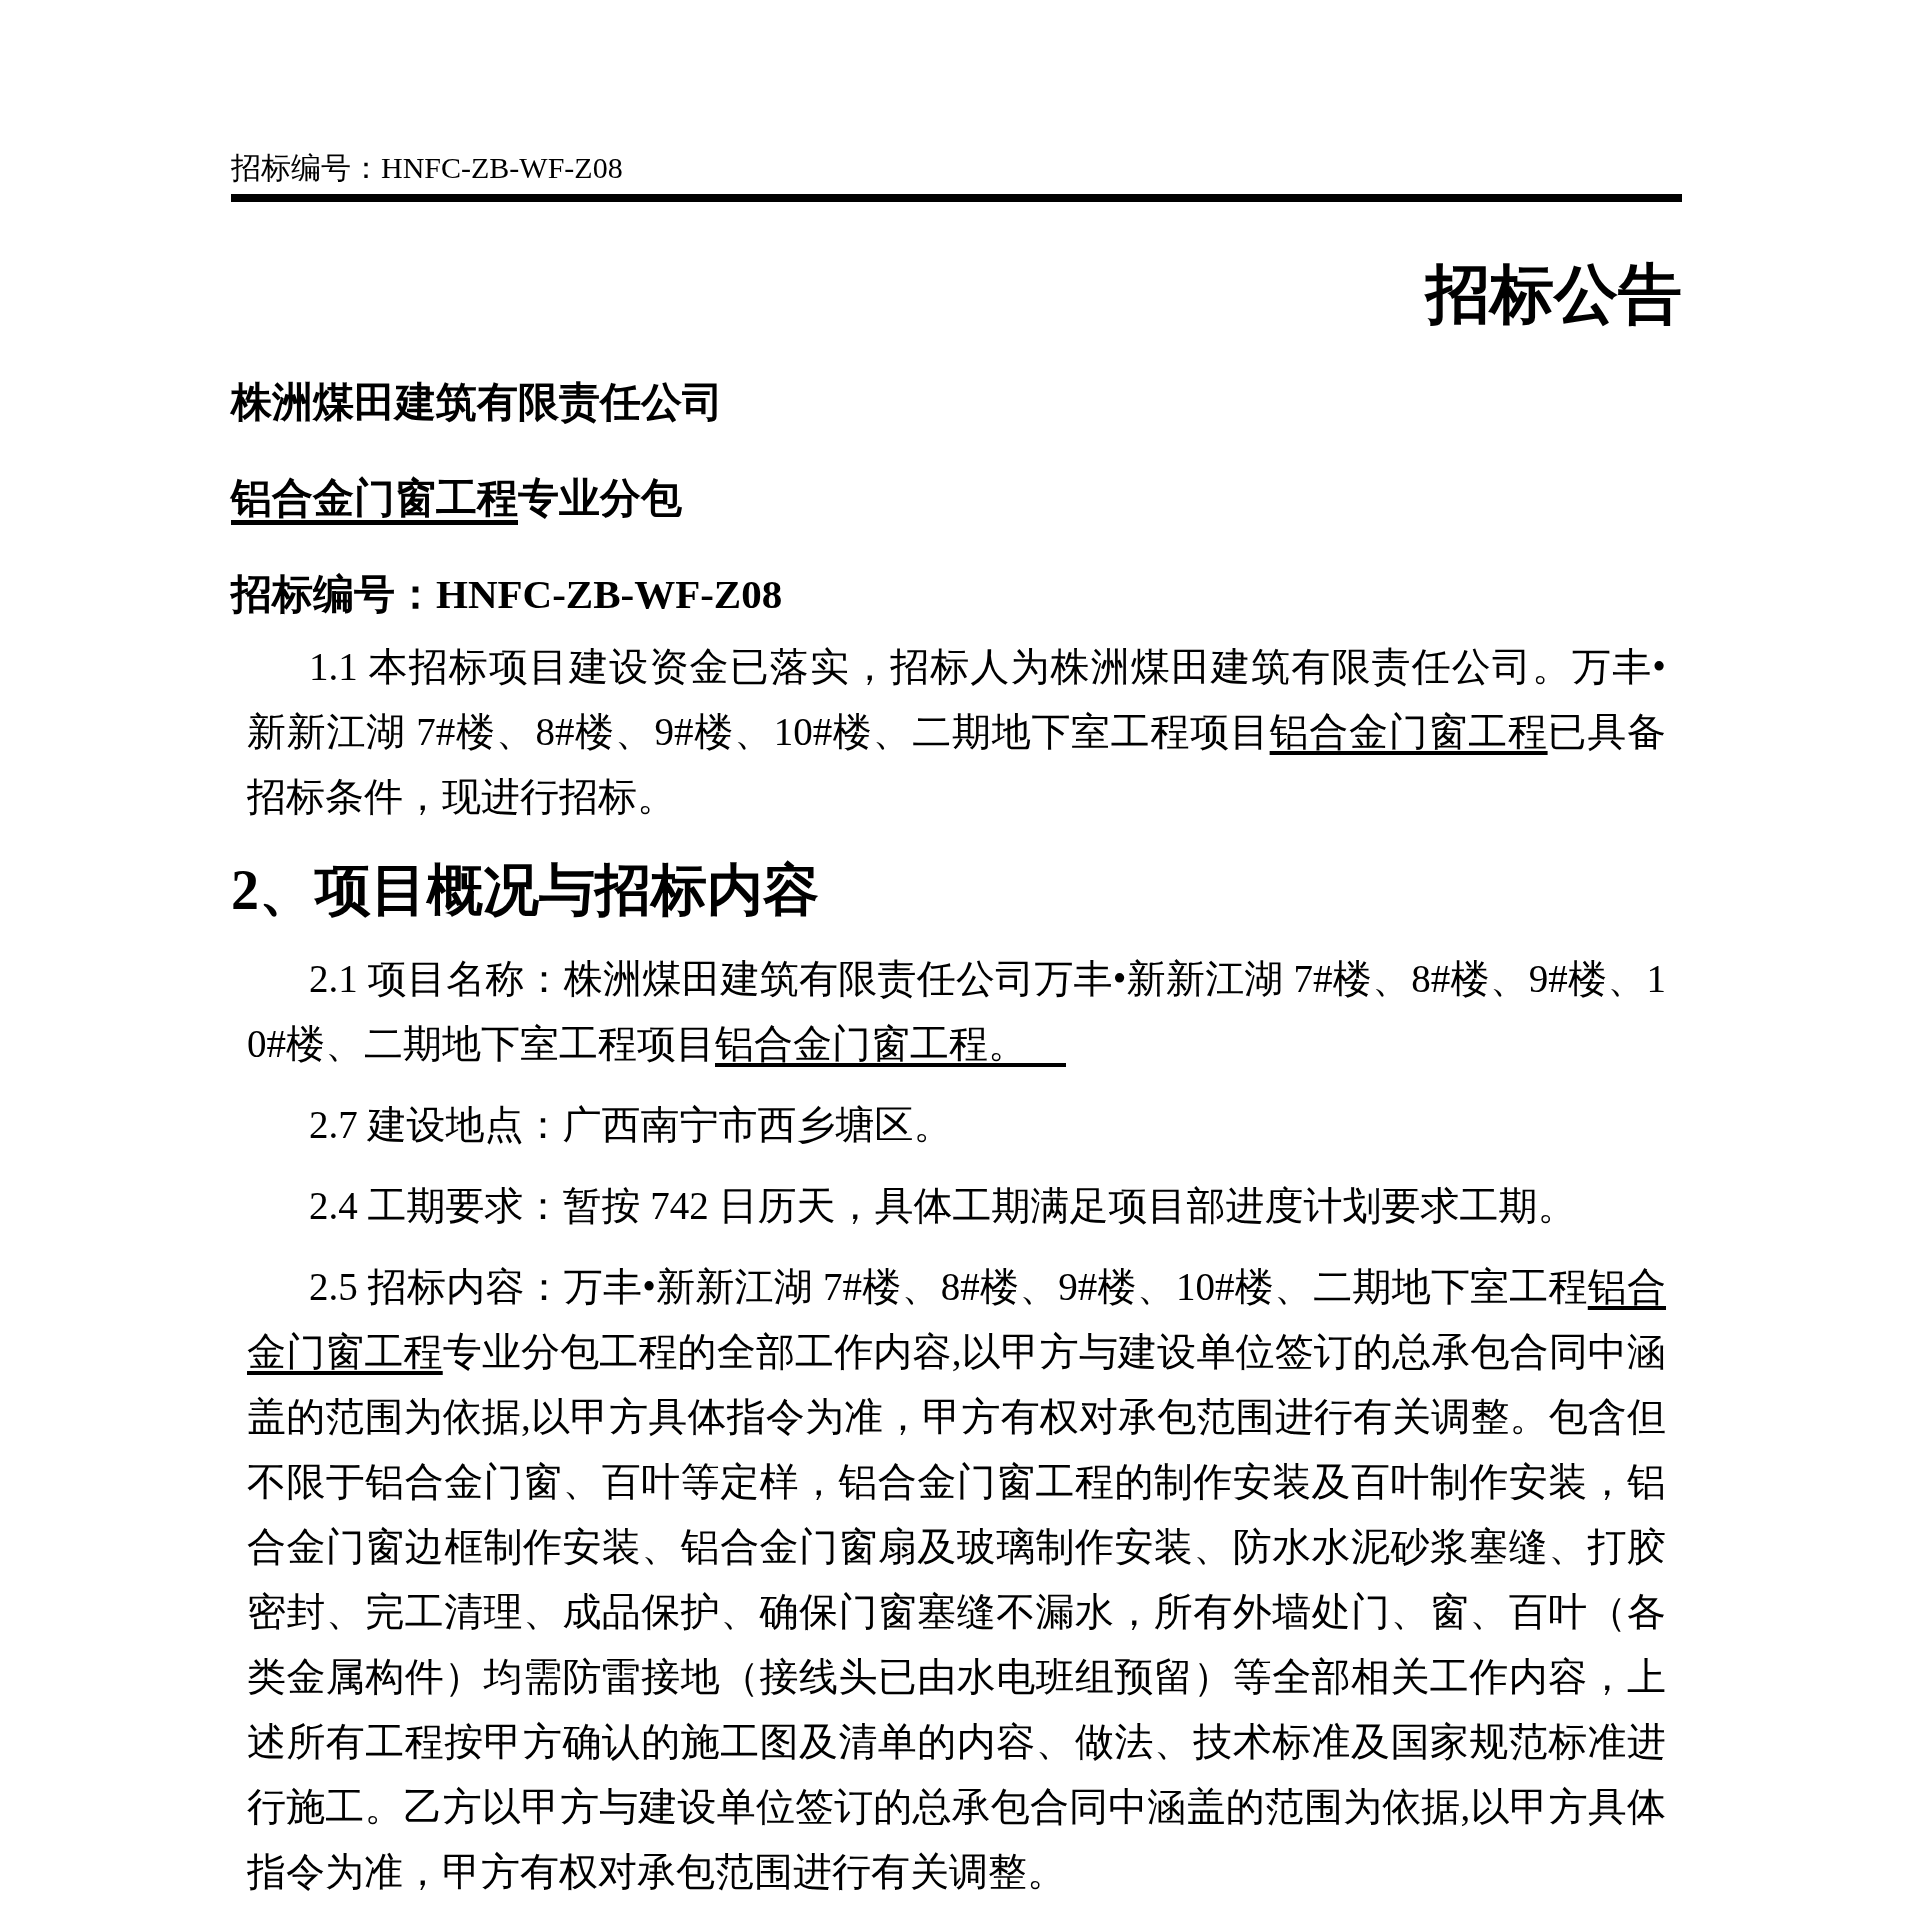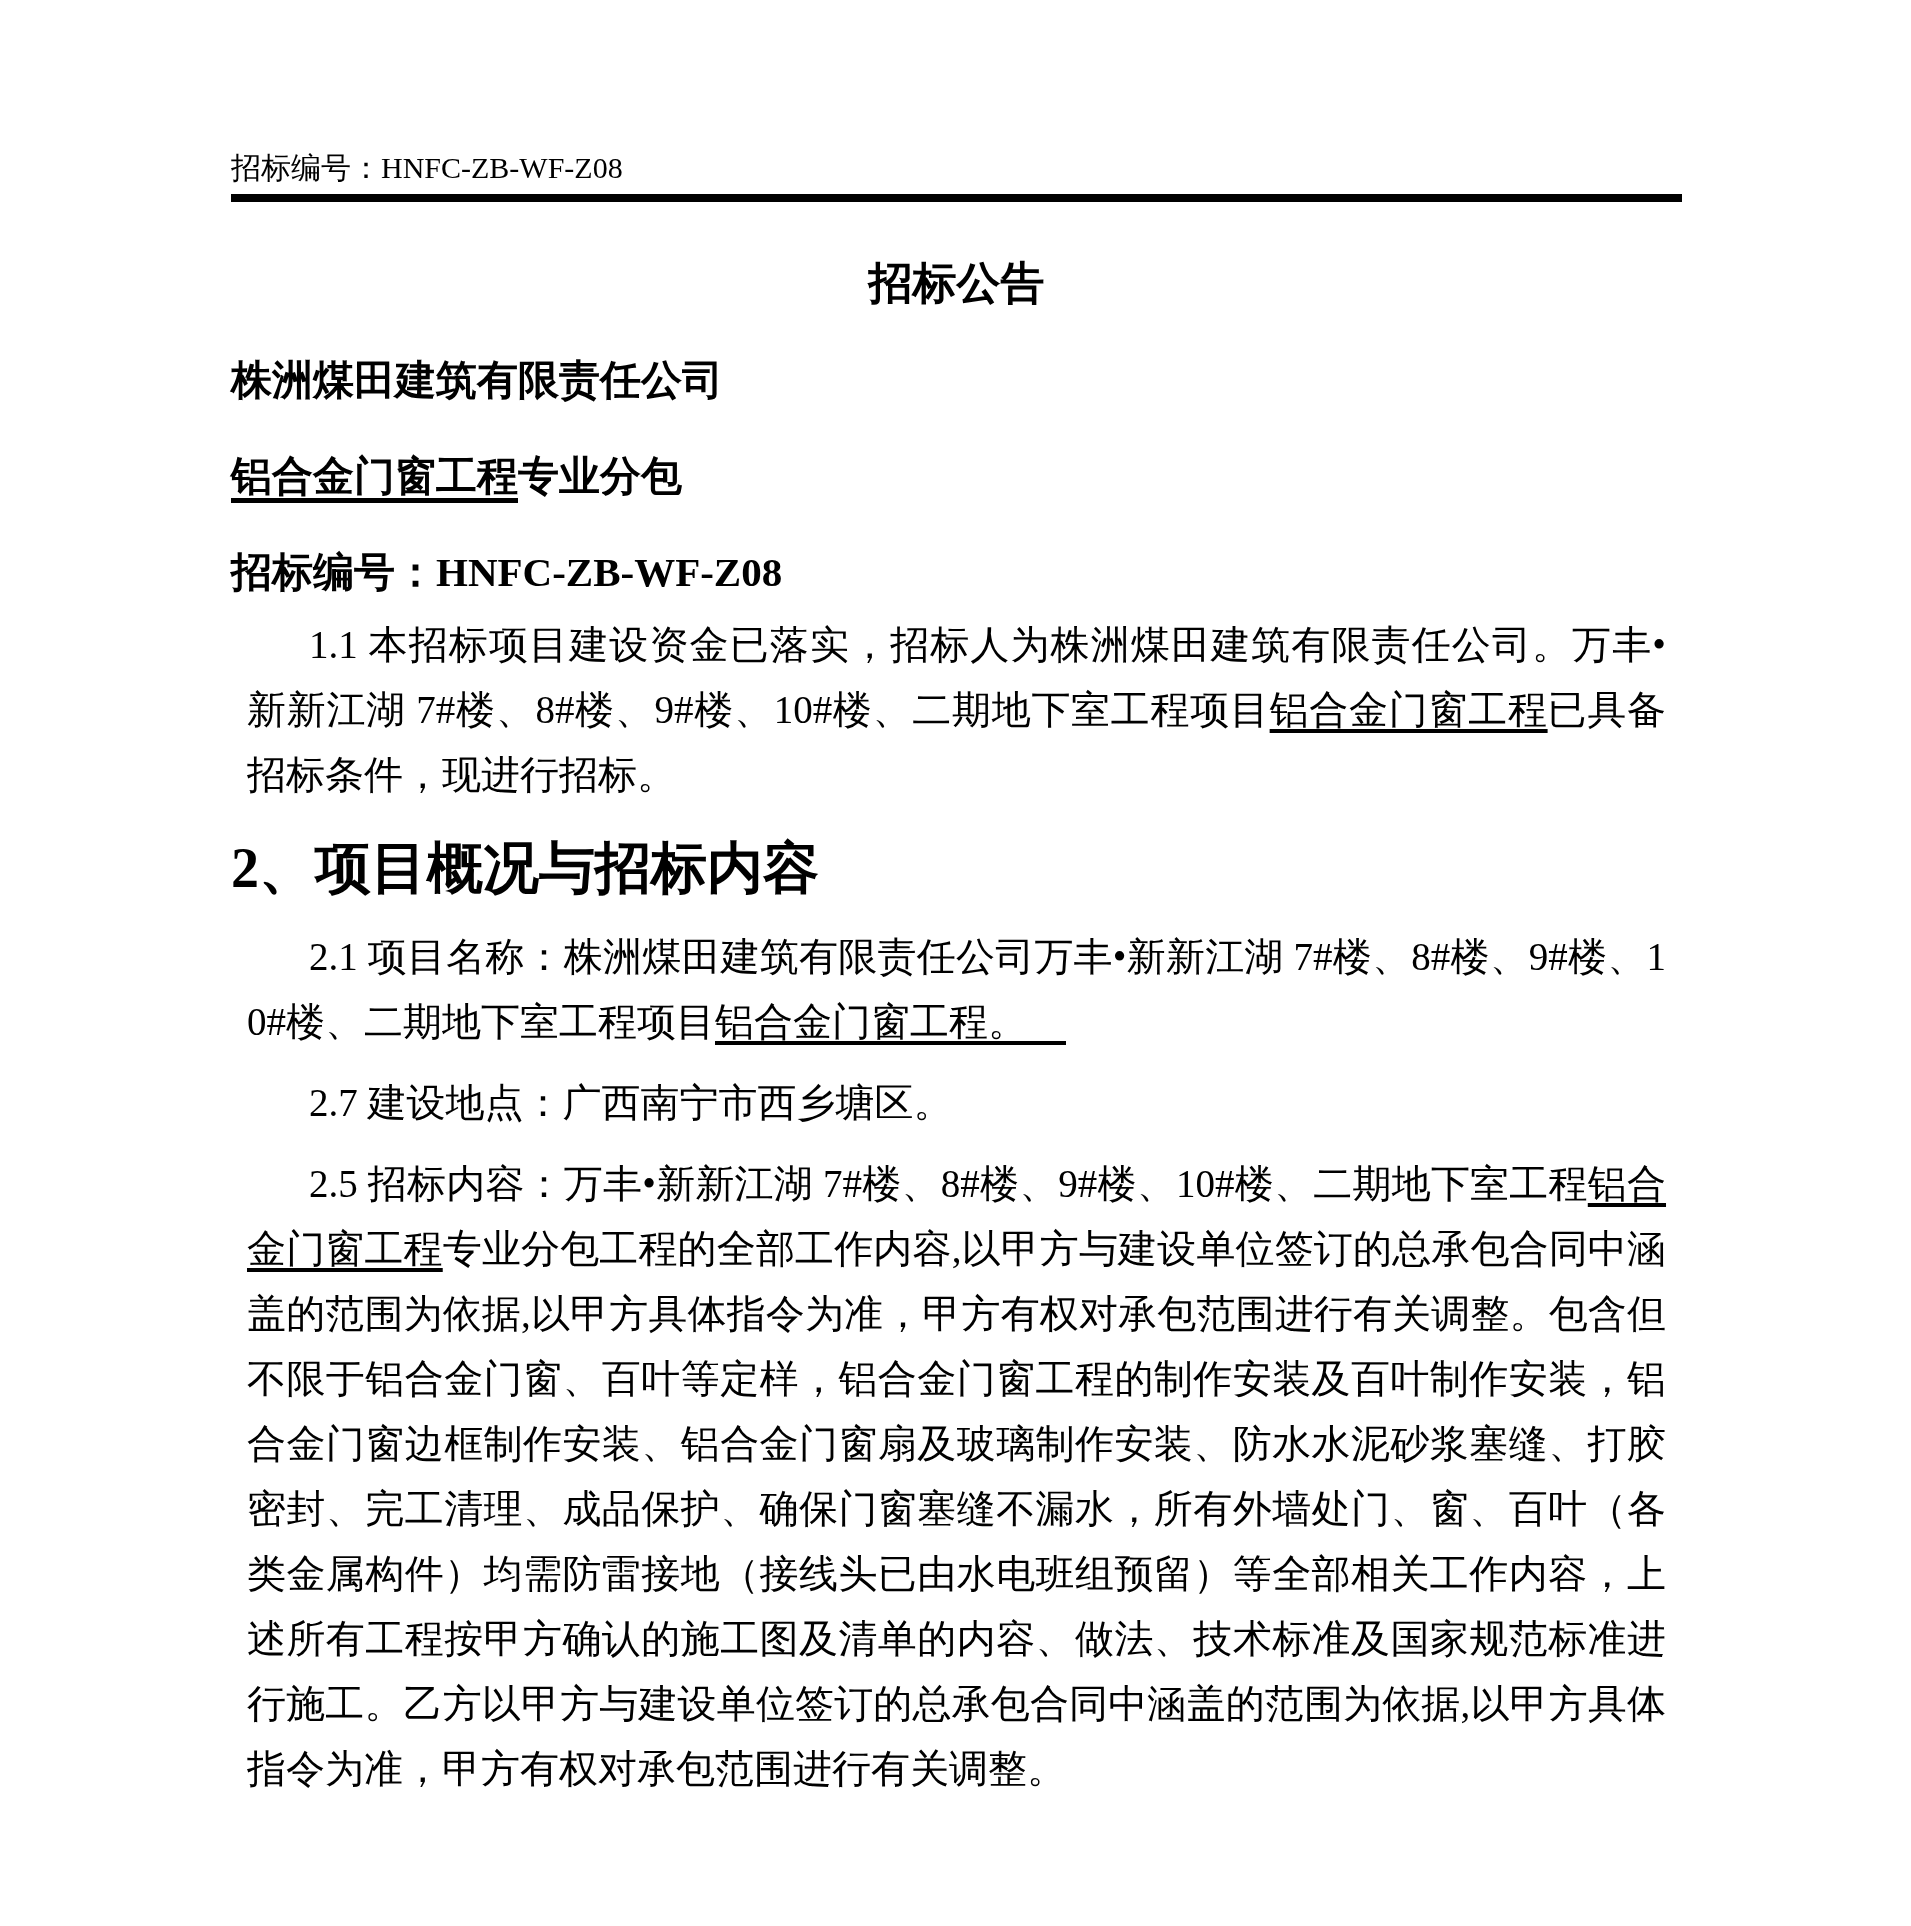--- a/index.html
+++ b/index.html
@@ -24,23 +24,23 @@
     align-items: flex-end;
     font-size: 30px;
     line-height: 1.05;
   }
   .header-rule {
     height: 8.5px;
     background: #000000;
     margin-top: 10px;
   }
   .title {
-    font-size: 44px;
+    font-size: 64px;
     font-weight: bold;
-    text-align: center;
+    text-align: right;
     line-height: 1.1;
     margin: 58px 0 0 0;
   }
   .subtitle {
     font-size: 41px;
     font-weight: bold;
     text-align: left;
     line-height: 1.12;
     margin-top: 50px;
   }
@@ -91,17 +91,18 @@
       <div class="subtitle"><span>株洲煤田建筑有限责任公司</span></div>
       <div class="subtitle"><span class="u">铝合金门窗工程</span><span>专业分包</span></div>
       <div class="subtitle"><span>招标编号：HNFC-ZB-WF-Z08</span></div>
     </div>
 
   <div id="doc-body" class="doc-body">
       <p class="para"><span>1.1 本招标项目建设资金已落实，招标人为株洲煤田建筑有限责任公司。万丰•新新江湖 7#楼、8#楼、9#楼、10#楼、二期地下室工程项目</span><span class="u">铝合金门窗工程</span><span>已具备招标条件，现进行招标。</span></p>
       <div class="section-heading">2、项目概况与招标内容</div>
       <p class="para"><span>2.1 项目名称：株洲煤田建筑有限责任公司万丰•新新江湖 7#楼、8#楼、9#楼、10#楼、二期地下室工程项目</span><span class="u">铝合金门窗工程。　</span></p>
       <p class="para"><span>2.7 建设地点：广西南宁市西乡塘区。</span></p>
+      <p class="para"><span>2.4 工期要求：暂按 742 日历天，具体工期满足项目部进度计划要求工期。</span></p>
       <p class="para"><span>2.5 招标内容：万丰•新新江湖 7#楼、8#楼、9#楼、10#楼、二期地下室工程</span><span class="u">铝合金门窗工程</span><span>专业分包工程的全部工作内容,以甲方与建设单位签订的总承包合同中涵盖的范围为依据,以甲方具体指令为准，甲方有权对承包范围进行有关调整。包含但不限于铝合金门窗、百叶等定样，铝合金门窗工程的制作安装及百叶制作安装，铝合金门窗边框制作安装、铝合金门窗扇及玻璃制作安装、防水水泥砂浆塞缝、打胶密封、完工清理、成品保护、确保门窗塞缝不漏水，所有外墙处门、窗、百叶（各类金属构件）均需防雷接地（接线头已由水电班组预留）等全部相关工作内容，上述所有工程按甲方确认的施工图及清单的内容、做法、技术标准及国家规范标准进行施工。乙方以甲方与建设单位签订的总承包合同中涵盖的范围为依据,以甲方具体指令为准，甲方有权对承包范围进行有关调整。</span></p>
     </div>
 
 </div>
 
 
 </body></html>

